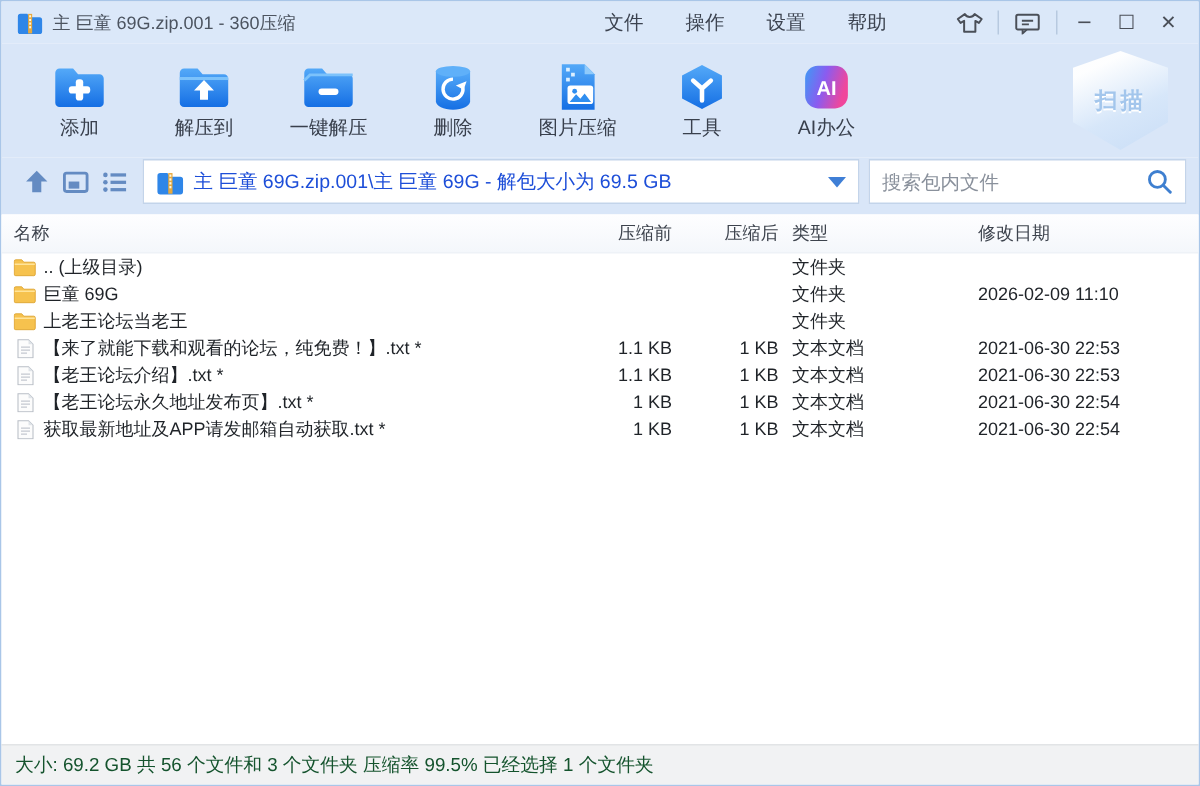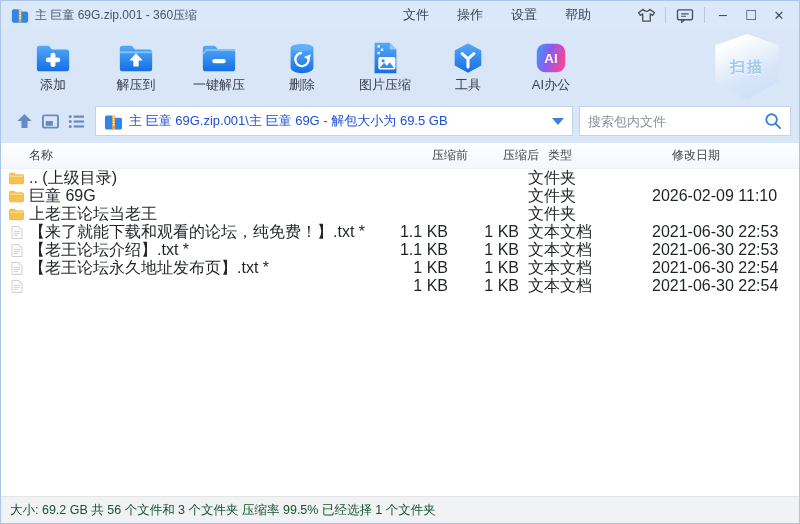--- a/index.html
+++ b/index.html
@@ -95,25 +95,25 @@
   .search-input::placeholder { color: #8a919c; }
   .search-icon { width: 18px; height: 18px; flex: 0 0 auto; }
 
   
   .filelist { flex: 1 1 auto; background: #fff; overflow: hidden; display: flex; flex-direction: column; }
   .list-grid-row {
     display: grid;
     grid-template-columns: 375px 75px 71px 124px auto;
     align-items: center;
   }
-  .list-header { height: 26px; flex: 0 0 26px; background: linear-gradient(#fefeff, #f4f7fb); border-bottom: 1px solid #eef2f7; padding-left: 20px; }
+  .list-header { height: 26px; flex: 0 0 26px; background: linear-gradient(#fefeff, #f4f7fb); border-bottom: 1px solid #eef2f7; }
   .hcell { color: #3d434d; font-size: 12px; padding-left: 6px; }
   .hcell.c-name { padding-left: 8px; }
   .list-row { height: 18px; }
-  .cell { font-size: 16px; color: #1f2328; white-space: nowrap; overflow: hidden; }
+  .cell { font-size: 12px; color: #1f2328; white-space: nowrap; overflow: hidden; }
   .c-name { display: flex; align-items: center; gap: 5px; padding-left: 8px; }
   .c-before, .c-after { text-align: right; padding-right: 3px; }
   .c-type { padding-left: 6px; }
   .c-date { padding-left: 6px; }
   .row-icon { width: 15px; height: 13px; flex: 0 0 auto; display: block; }
   .row-icon svg { width: 100%; height: 100%; display: block; }
 
   
   .statusbar {
     height: 27px; flex: 0 0 27px;
@@ -441,20 +441,21 @@
         </div>
         <div class="list-grid-row list-row">
           <div class="cell c-name">
             <span class="row-icon">
               <svg viewBox="0 0 15 13">
      <path d="M3 .5 h7 l3 3 V12.5 H3 z" fill="#fcfcfc" stroke="#b9bec6" stroke-width=".7"></path>
      <path d="M10 .5 l3 3 h-3 z" fill="#dfe3e8"></path>
      <path d="M5 5.4 h6 M5 7.4 h6 M5 9.4 h4" stroke="#c3c8cf" stroke-width=".8"></path>
               </svg>
             </span>
+            <span>获取最新地址及APP请发邮箱自动获取.txt *</span>
           </div>
           <div class="cell c-before">1 KB</div>
           <div class="cell c-after">1 KB</div>
           <div class="cell c-type">文本文档</div>
           <div class="cell c-date">2021-06-30 22:54</div>
         </div>
       </div>
   </div>
 
   <div class="statusbar">

